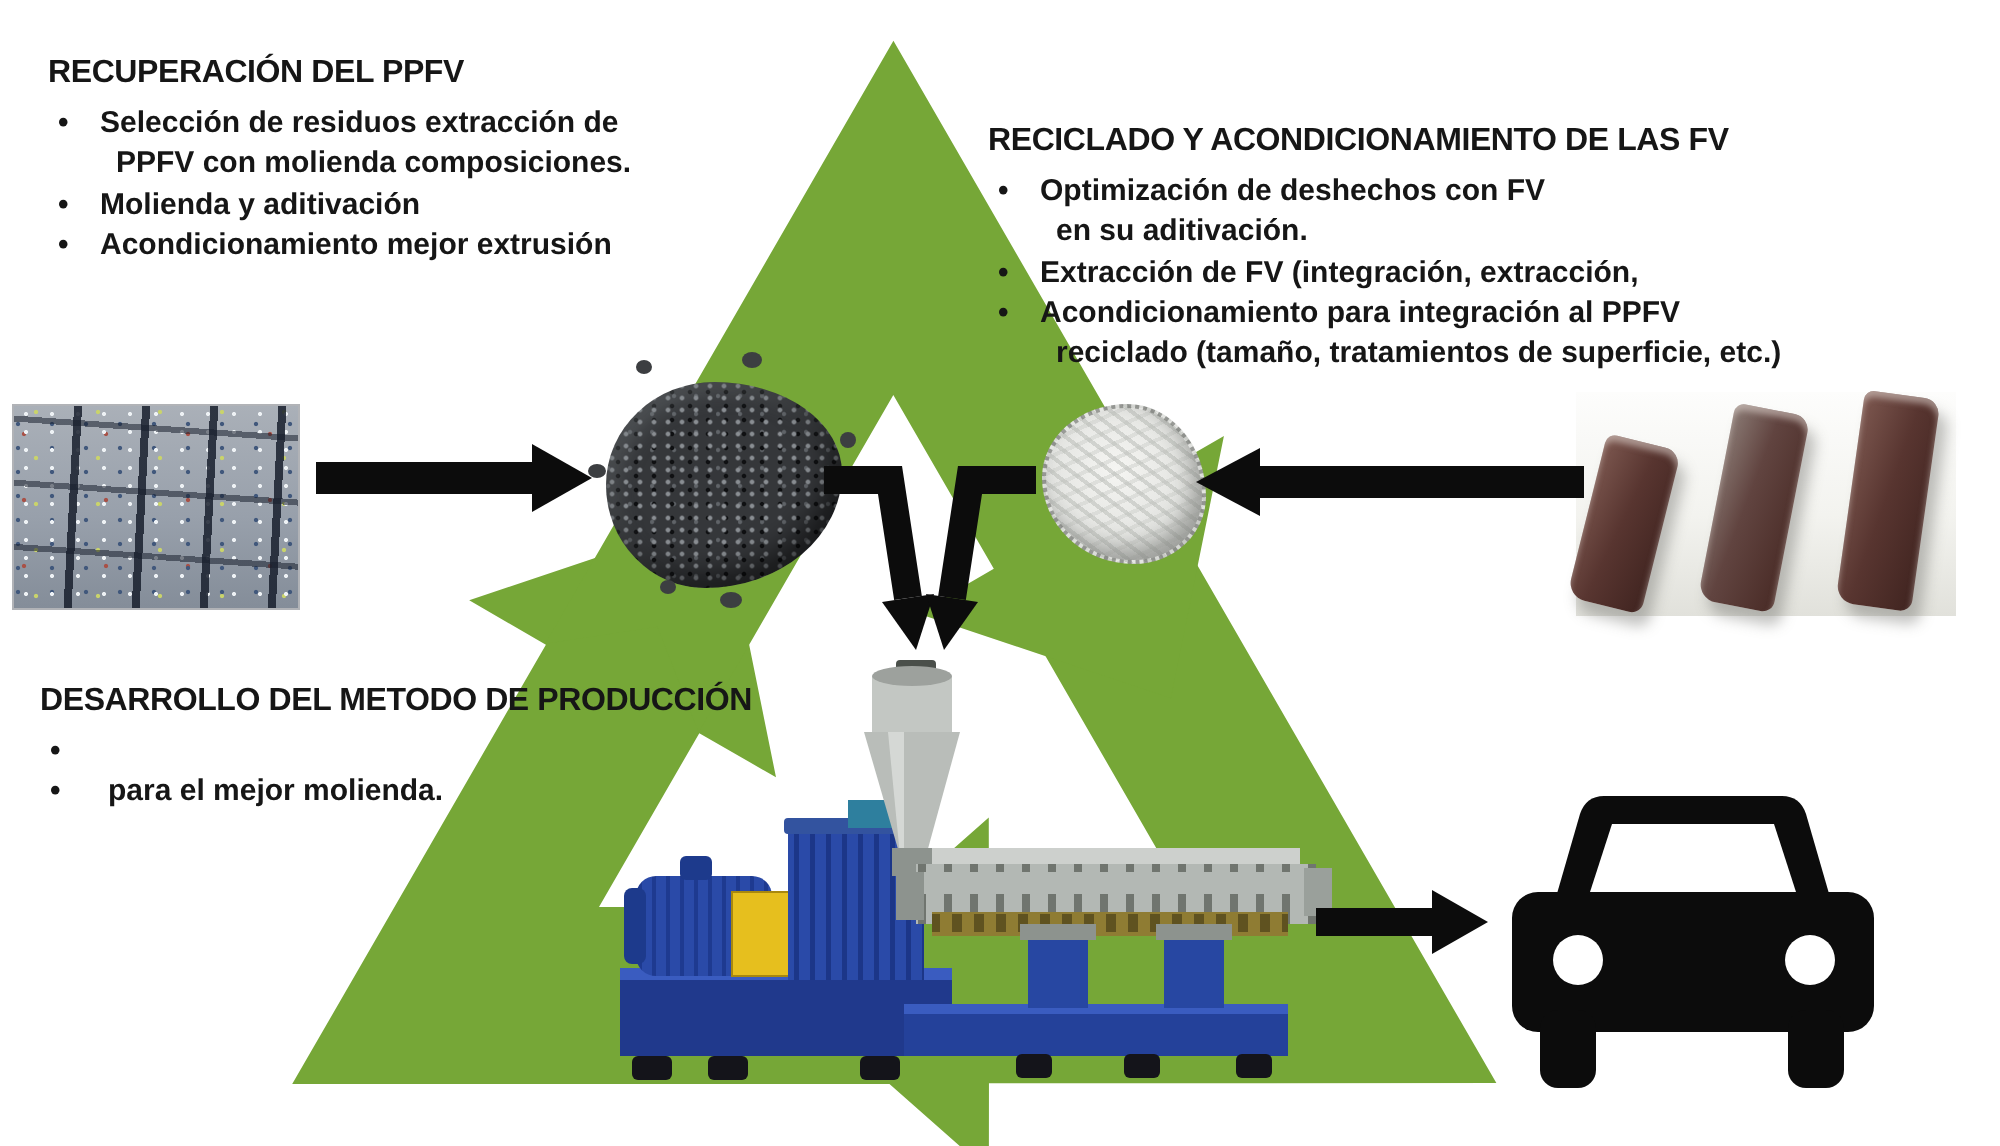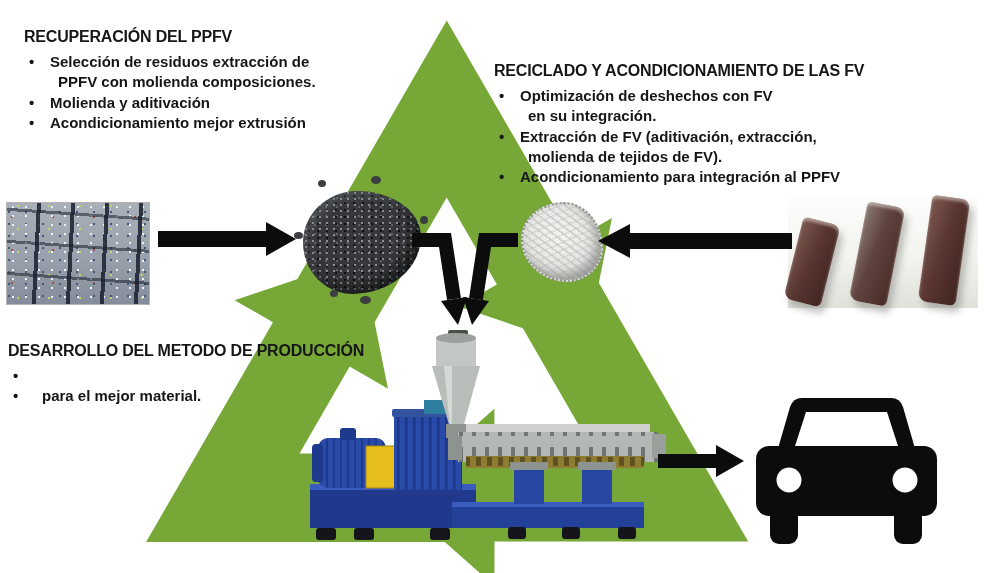--- a/index.html
+++ b/index.html
@@ -9,21 +9,21 @@
   svg{display:block;}
 
   
   .txt{position:absolute;color:var(--text,#161616);font-weight:bold;z-index:6;}
   .txt h3{font-size:16px;line-height:1.15;margin:0 0 6px 0;letter-spacing:-0.2px;}
   .row{display:flex;font-size:15px;line-height:1.34;}
   .row .b{width:21px;padding-left:5px;flex:none;}
   .lines div.cont{padding-left:8px;}
   #sec-ppfv{left:24px;top:28px;width:345px;}
   #sec-fv{left:494px;top:30px;width:465px;margin-top:32px;}
-  #sec-prod{left:8px;top:342px;width:455px;}
+  #sec-prod{left:20px;top:342px;width:455px;}
 
   
   .bales{position:absolute;left:7px;top:203px;width:142px;height:101px;z-index:3;
     background:
       repeating-linear-gradient(93deg, transparent 0 30px, rgba(24,31,45,.85) 30px 34px),
       repeating-linear-gradient(4deg,  transparent 0 29px, rgba(24,31,45,.55) 29px 32px),
       radial-gradient(2px 2px at 6px 4px,  #eef2f5 40%, transparent 60%),
       radial-gradient(2px 2px at 2px 9px,  #41587c 40%, transparent 65%),
       radial-gradient(2px 2px at 11px 3px, #c9d36b 40%, transparent 65%),
       radial-gradient(2px 2px at 5px 14px, #a85147 40%, transparent 65%),
@@ -231,47 +231,47 @@
       </div>
   </section>
 
   <section class="txt" id="sec-fv">
     <h3>RECICLADO Y ACONDICIONAMIENTO DE LAS FV</h3>
     <div>
         <div class="row">
           <span class="b">•</span>
           <div class="lines">
             <div>Optimización de deshechos con FV</div>
-            <div class="cont">en su integración.</div>
-          </div>
-        </div>
-        <div class="row">
-          <span class="b">•</span>
-          <div class="lines">
-            <div>Extracción de FV (aditivación, extracción,</div>
-            <div class="cont">molienda de tejidos de FV).</div>
+            <div class="cont">en su aditivación.</div>
+          </div>
+        </div>
+        <div class="row">
+          <span class="b">•</span>
+          <div class="lines">
+            <div>Extracción de FV (integración, extracción,</div>
           </div>
         </div>
         <div class="row">
           <span class="b">•</span>
           <div class="lines">
             <div>Acondicionamiento para integración al PPFV</div>
+            <div class="cont">reciclado (tamaño, tratamientos de superficie, etc.)</div>
           </div>
         </div>
       </div>
   </section>
 
   <section class="txt" id="sec-prod">
     <h3>DESARROLLO DEL METODO DE PRODUCCIÓN</h3>
     <div>
         <div class="row">
           <span class="b">•</span>
         </div>
         <div class="row">
           <span class="b">•</span>
           <div class="lines">
-            <div class="cont">para el mejor material.</div>
+            <div class="cont">para el mejor molienda.</div>
           </div>
         </div>
       </div>
   </section>
 
 </div>
 
 </body></html>

